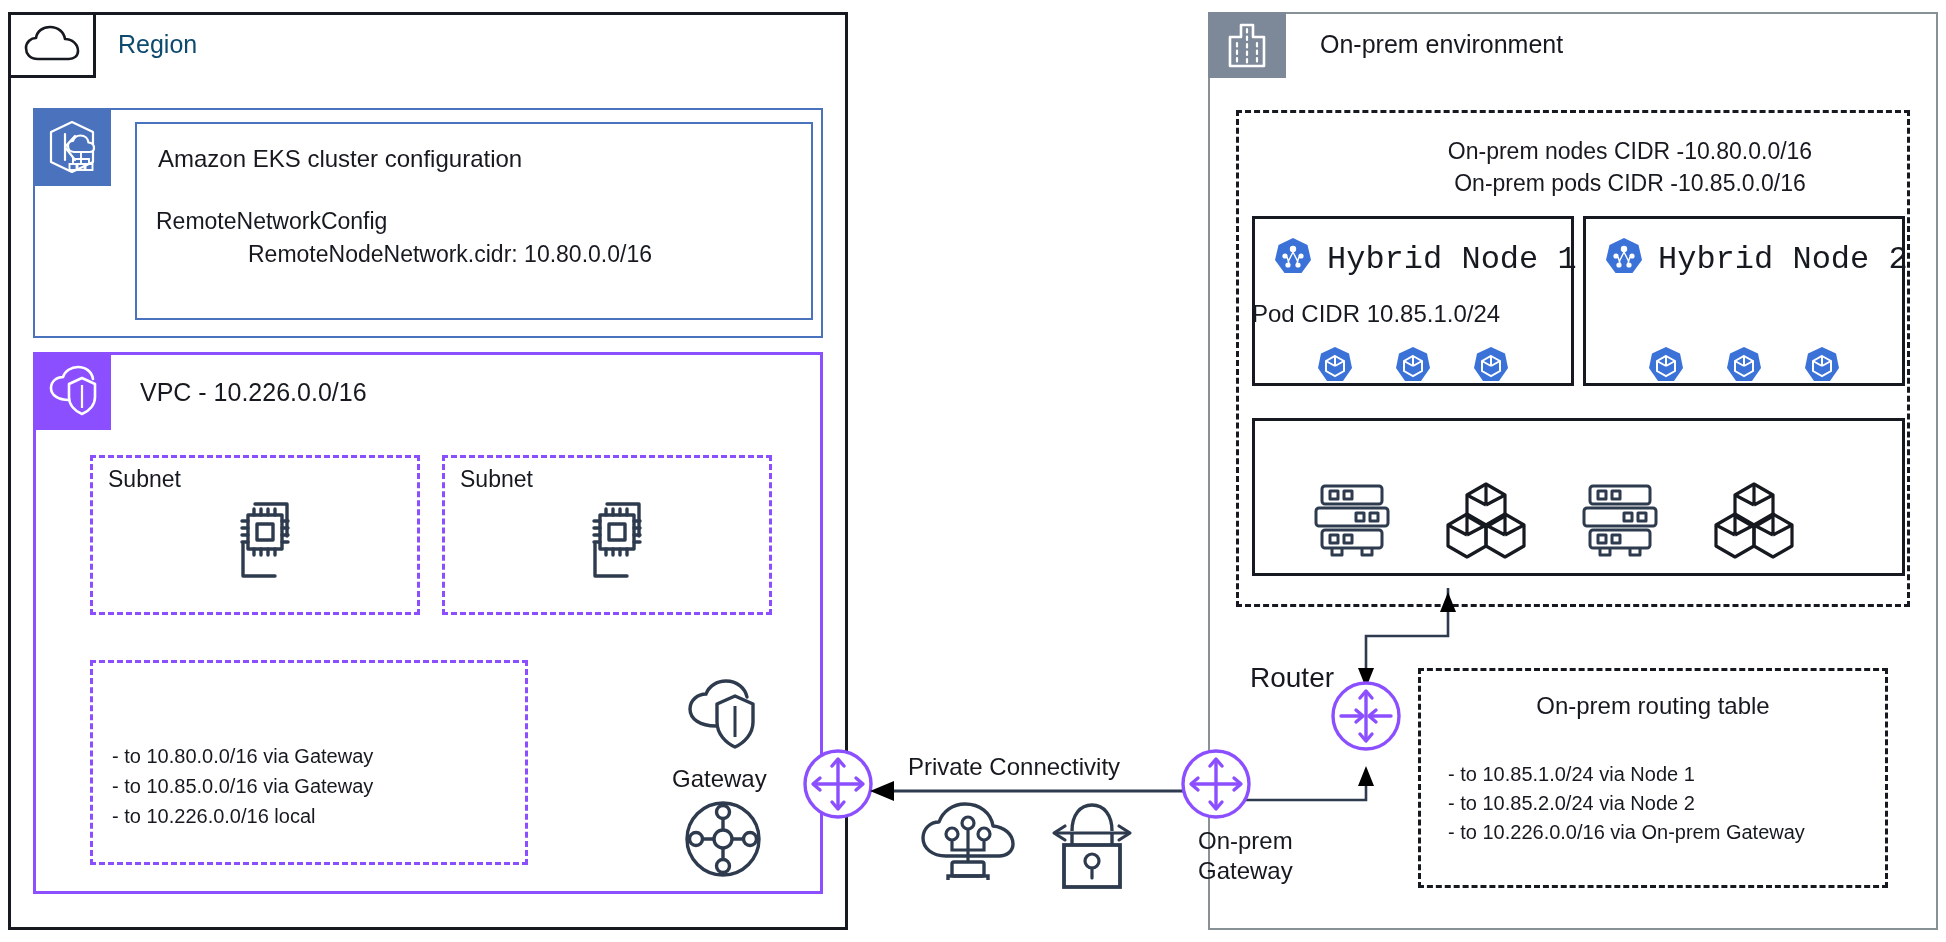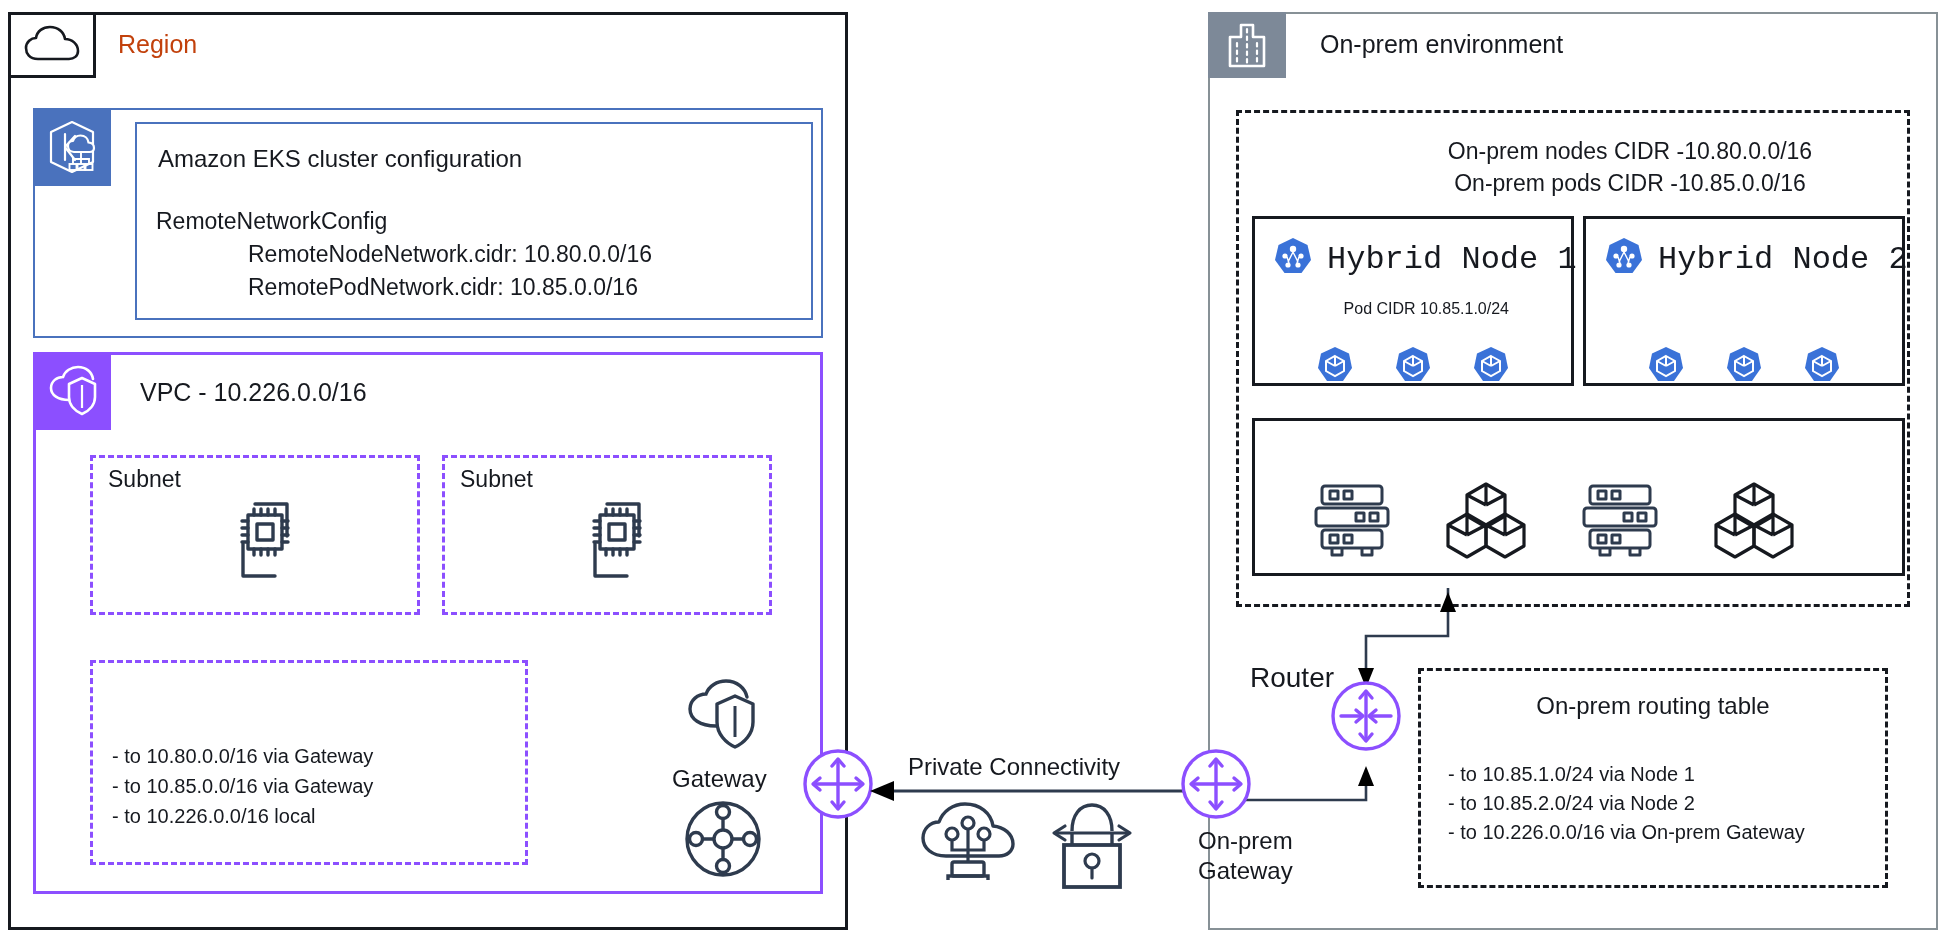--- a/index.html
+++ b/index.html
@@ -22,21 +22,21 @@
     left:8px;top:12px;width:840px;height:918px;
     border:3px solid #16191f;background:#fff;
   }
   #region-badge{
     left:8px;top:12px;width:88px;height:66px;
     border:3px solid #16191f;background:#fff;
     display:flex;align-items:center;justify-content:center;
   }
   #region-title{
     left:118px;top:30px;
-    font-size:25px;color:#c2410c;white-space:nowrap;
+    font-size:25px;color:#0c4a6e;white-space:nowrap;
   }
 
   
   #eks-outer{
     left:33px;top:108px;width:790px;height:230px;
     border:2px solid #4a72bd;background:#fff;
   }
   #eks-badge{
     left:33px;top:108px;width:78px;height:78px;
     background:#4a72bd;display:flex;align-items:center;justify-content:center;
@@ -127,21 +127,21 @@
     top:216px;height:170px;border:3px solid #16191f;background:#fff;
   }
   #node-box-1{left:1252px;width:322px;}
   #node-box-2{left:1583px;width:322px;}
   .node-k8s-icon{top:236px;width:42px;height:42px;}
   #node-k8s-1{left:1272px;}
   #node-k8s-2{left:1603px;}
   .node-title{top:241px;font-size:32px;white-space:nowrap;font-family:Liberation Mono, monospace;}
   #node-title-1{left:1327px;}
   #node-title-2{left:1658px;}
-  .node-cidr{top:300px;width:257px;text-align:right;font-size:16px;}
+  .node-cidr{top:300px;width:257px;text-align:left;font-size:24px;}
   #node-cidr-1{left:1252px;}
   #node-cidr-2{left:1583px;}
   .pods-row{
     top:345px;width:322px;display:flex;justify-content:center;gap:38px;
   }
   #pods-row-1{left:1252px;}
   #pods-row-2{left:1583px;}
   .pod-icon{width:40px;height:40px;}
 
   #hosts-box{
@@ -185,21 +185,20 @@
       <path d="M35 34 L35 40 M35 40 L27 40 L27 45 M35 40 L43 40 L43 45 M35 40 L35 45" fill="none" stroke="#fff" stroke-width="1.9"></path>
       <rect x="23.5" y="45" width="7" height="6" fill="none" stroke="#fff" stroke-width="1.9"></rect>
       <rect x="31.5" y="45" width="7" height="6" fill="none" stroke="#fff" stroke-width="1.9"></rect>
       <rect x="39.5" y="45" width="7" height="6" fill="none" stroke="#fff" stroke-width="1.9"></rect>
     </svg>
   </div>
   <div class="abs" id="eks-inner"></div>
   <div class="abs" id="eks-heading">Amazon EKS cluster configuration</div>
   <div class="abs" id="eks-cfg-label">RemoteNetworkConfig</div>
   <div class="abs eks-cfg-line" style="top:241px">RemoteNodeNetwork.cidr: 10.80.0.0/16</div>
-  <div class="abs eks-cfg-line" style="top:274px">RemotePodNetwork.cidr: 10.85.0.0/16</div>
 
   <div class="abs" id="vpc-box"></div>
   <div class="abs" id="vpc-badge">
     <svg width="54" height="50" viewBox="0 0 54 50">
       <path d="M24 34 C13 34 6 29 6 22 C6 15 12 11 18 11 C20 5 26 1 33 1 C41 1 47 6 48 13" fill="none" stroke="#fff" stroke-width="2.6" stroke-linecap="round"></path>
       <path d="M37 12 L50 18 L50 31 C50 39 44 45 37 48 C30 45 24 39 24 31 L24 18 Z" fill="#8c4fff" stroke="#fff" stroke-width="2.6" stroke-linejoin="round"></path>
       <path d="M37 19 L37 42" fill="none" stroke="#fff" stroke-width="2.2"></path>
     </svg>
   </div>
   <div class="abs" id="vpc-title">VPC - 10.226.0.0/16</div>

